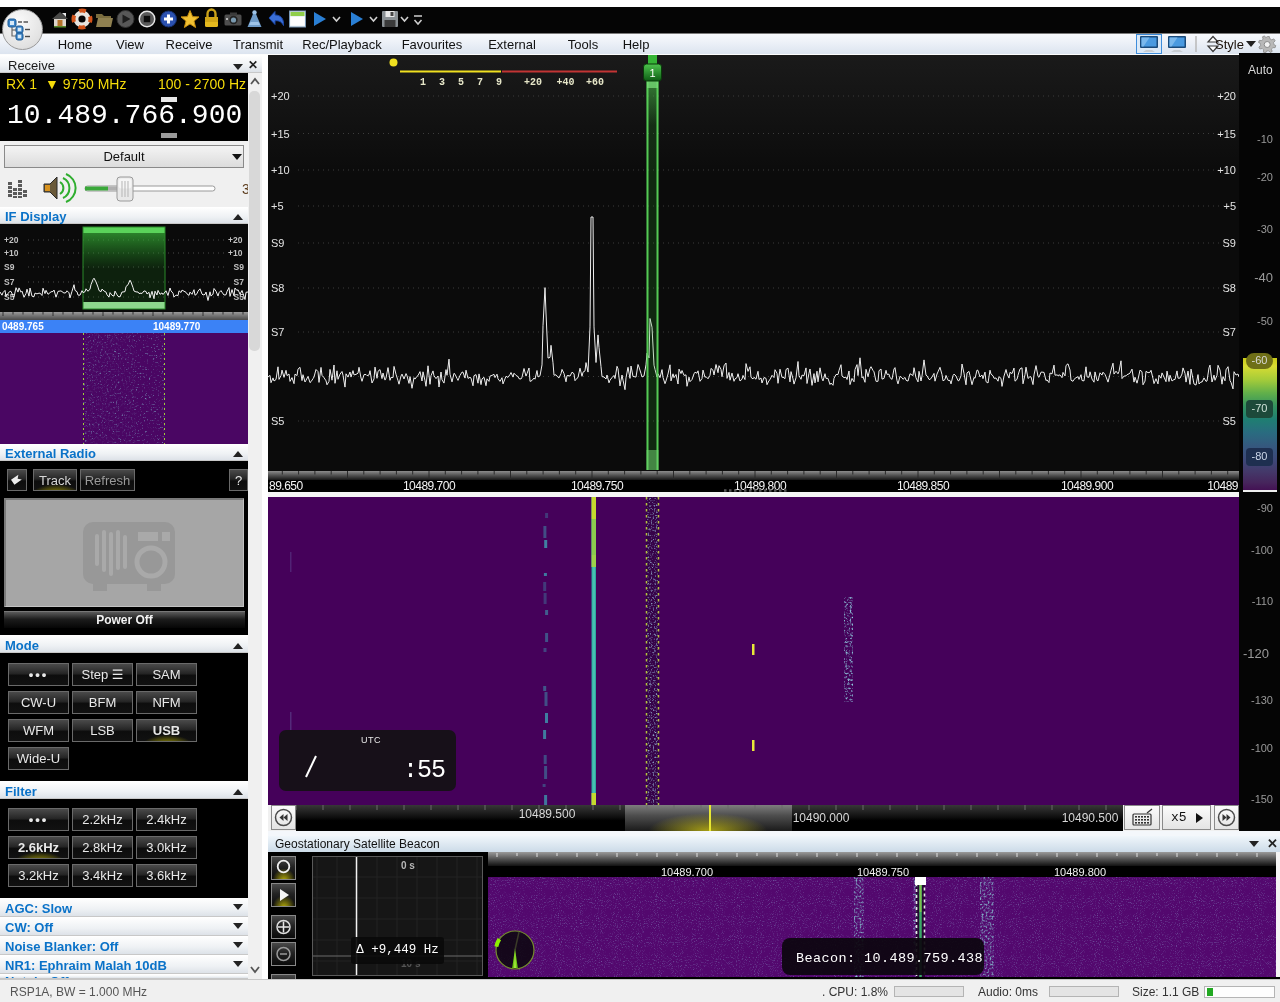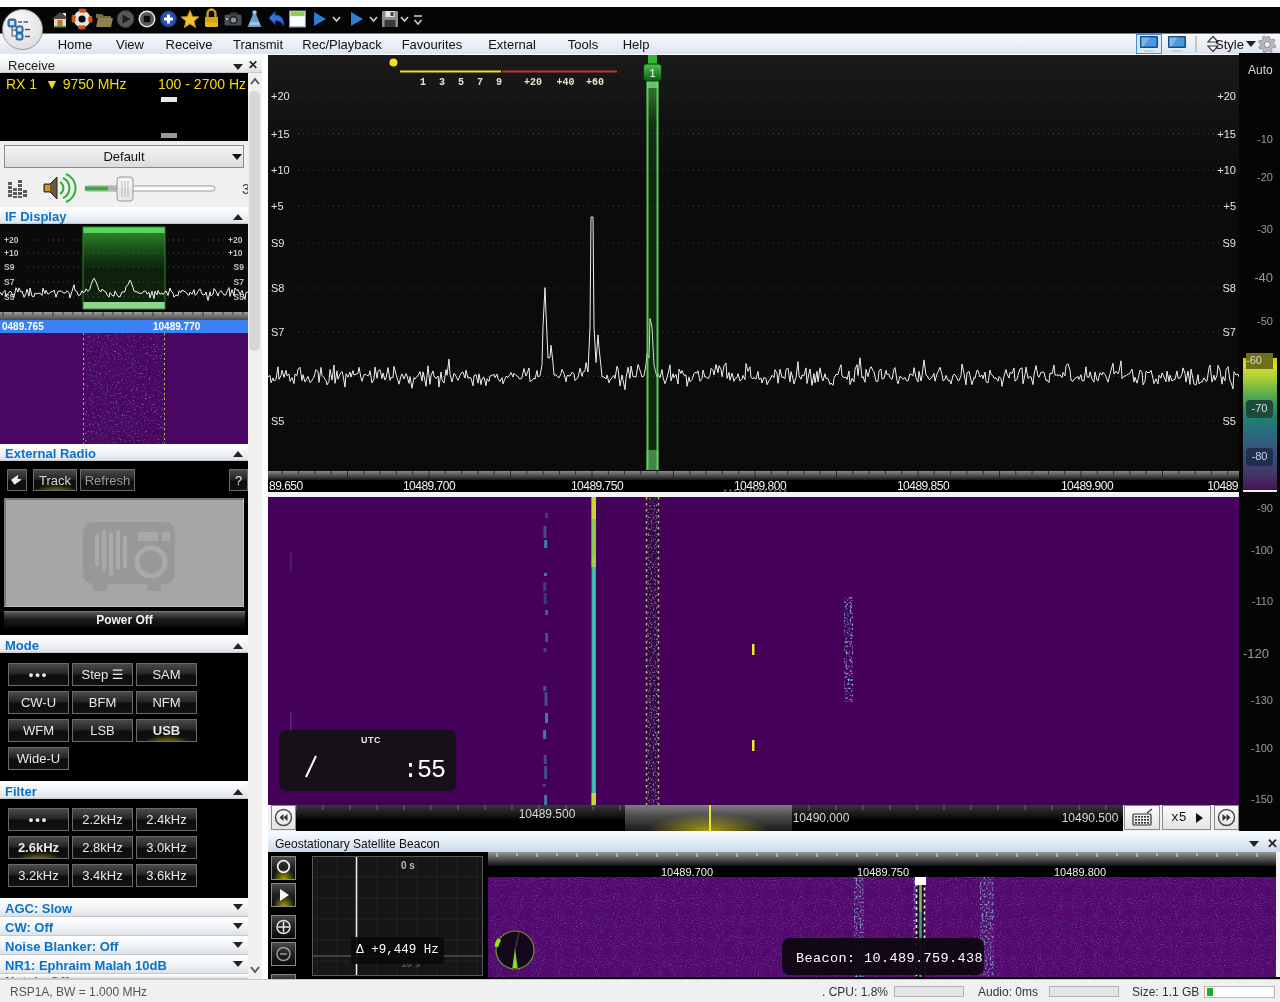--- a/index.html
+++ b/index.html
@@ -159,20 +159,21 @@
   </svg>
 <div class="abs" style="left:0;top:55px;width:262px;height:924px;background:#f0f0f0"></div>
 <div class="abs hdr" style="left:0;top:55px;width:262px;height:18px">
     <div class="abs" style="left:8px;top:2px;font-size:13px;color:#1a1a1a">Receive</div>
     <div class="dnarrow abs" style="left:233px;top:8px"></div>
     <div class="abs" style="left:248px;top:2px;font-size:12px;color:#222;font-weight:bold">✕</div>
   </div>
 <div class="abs" style="left:0;top:73px;width:248px;height:68px;background:#000">
     <div class="abs" style="left:6px;top:3px;font-size:14px;color:#f5dc0a">RX 1&nbsp;&nbsp;▼ 9750 MHz</div>
     <div class="abs" style="right:2px;top:3px;font-size:14px;color:#f5dc0a">100 - 2700 Hz</div>
+    <div class="abs mono" style="left:7px;top:27px;font-size:28px;color:#fff;white-space:nowrap">10.489.766.900</div>
     <div class="abs" style="left:161px;top:24px;width:16px;height:5px;background:#e8e8e8"></div>
     <div class="abs" style="left:161px;top:60px;width:16px;height:5px;background:#9a9a9a"></div>
   </div>
 <div class="abs" style="left:4px;top:145px;width:240px;height:23px;background:linear-gradient(#f4f4f4,#dcdcdc);border:1px solid #8a8a8a">
     <div class="abs" style="left:50%;top:3px;transform:translateX(-50%);font-size:13px;color:#111">Default</div>
     <div class="dnarrow abs" style="left:227px;top:8px;border-top-color:#111"></div>
   </div>
 <svg class="abs" style="left:0;top:168px" width="248" height="38" viewBox="0 0 248 38">
 <g fill="#5a5a5a">
 <rect x="8" y="14" width="4" height="3"></rect>
@@ -601,21 +602,21 @@
         <feComposite operator="in" in2="SourceGraphic"></feComposite>
       </filter>
       <filter id="wfspk2" x="0" y="0" width="100%" height="100%">
         <feTurbulence type="fractalNoise" baseFrequency="0.45" numOctaves="2" seed="23"></feTurbulence>
         <feColorMatrix type="matrix" values="0 0 0 0 0.28  0 0 0 0 0.62  0 0 0 0 0.75  2.8 0 0 0 -1.35"></feColorMatrix>
         <feComposite operator="in" in2="SourceGraphic"></feComposite>
       </filter>
     </defs>
   </svg>
 <div class="abs" style="left:279px;top:730px;width:177px;height:61px;background:#171019;border-radius:7px;">
-<div class="abs" style="left:82px;top:5px;font-size:9px;font-weight:bold;color:#e8e8e8;letter-spacing:0.5px">UTC</div>
+<div class="abs" style="left:82px;top:5px;font-size:9px;font-weight:normal;color:#e8e8e8;letter-spacing:0.5px">UTC</div>
     <svg class="abs" style="left:13px;top:11px" width="40" height="50" viewBox="0 0 40 50">
       <line x1="14" y1="36" x2="24" y2="15" stroke="#fff" stroke-width="2"></line>
     </svg>
 <div class="abs mono" style="left:124px;top:26px;font-size:25px;color:#fff;letter-spacing:-1px">:55</div>
 </div>
 <div class="abs" style="left:268px;top:805px;width:971px;height:26px;background:#f0f0f0">
     <div class="abs" style="left:3px;top:0px;width:25px;height:25px;background:linear-gradient(#fbfbfb,#e4e4e4);border:1px solid #8a8a8a"><svg width="23" height="23" viewBox="0 0 23 23">
         <circle cx="11.5" cy="11.5" r="8" fill="none" stroke="#4a4a4a" stroke-width="1.5"></circle>
         <polygon points="11.5,8 7.5,11.5 11.5,15" fill="#333"></polygon>
         <polygon points="15.5,8 11.5,11.5 15.5,15" fill="#333"></polygon>
@@ -704,21 +705,21 @@
     <div class="abs" style="left:0;top:262px;width:34px;text-align:right;font-size:11px;color:#9a9a9a">-50</div>
     <div class="abs" style="left:0;top:449px;width:34px;text-align:right;font-size:11px;color:#9a9a9a">-90</div>
     <div class="abs" style="left:0;top:491px;width:34px;text-align:right;font-size:11px;color:#9a9a9a">-100</div>
     <div class="abs" style="left:0;top:542px;width:34px;text-align:right;font-size:11px;color:#9a9a9a">-110</div>
     <div class="abs" style="left:0;top:593px;width:34px;text-align:center;font-size:13px;color:#9a9a9a">-120</div>
     <div class="abs" style="left:0;top:641px;width:34px;text-align:right;font-size:11px;color:#9a9a9a">-130</div>
     <div class="abs" style="left:0;top:689px;width:34px;text-align:right;font-size:11px;color:#9a9a9a">-100</div>
     <div class="abs" style="left:0;top:740px;width:34px;text-align:right;font-size:11px;color:#9a9a9a">-150</div>
     <div class="abs" style="left:4px;top:305px;width:34px;height:134px;background:linear-gradient(#c9cb18,#d8dc33 6%,#a6cc39 16%,#62b04a 26%,#33935f 36%,#1f7e72 46%,#2a6b80 56%,#35587e 66%,#3d4878 76%,#443869 85%,#46255c 93%,#430c52)"></div>
     <div class="abs" style="left:4px;top:437px;width:34px;height:2px;background:#f0f0f0"></div>
-    <div class="abs" style="left:7px;top:300px;width:27px;height:16px;background:#6f6f17;border-radius:0;text-align:left;font-size:11px;color:#d8d8d8;line-height:15px">-60</div>
+    <div class="abs" style="left:7px;top:300px;width:27px;height:16px;background:#6f6f17;border-radius:8px;text-align:center;font-size:11px;color:#d8d8d8;line-height:15px">-60</div>
     <div class="abs" style="left:7px;top:347px;width:27px;height:18px;background:#1d4a3a;border-radius:4px;text-align:center;font-size:11px;color:#cfe2d8;line-height:17px">-70</div>
     <div class="abs" style="left:7px;top:395px;width:27px;height:18px;background:#1e2f50;border-radius:4px;text-align:center;font-size:11px;color:#ccd6e8;line-height:17px">-80</div>
   </div>
 <div class="abs" style="left:268px;top:831px;width:1012px;height:5px;background:#f4f7fb"></div>
 <div class="abs" style="left:268px;top:836px;width:1012px;height:16px;background:linear-gradient(#f0f6fb,#ccdbe8)">
     <div class="abs" style="left:7px;top:1px;font-size:12px;color:#111">Geostationary Satellite Beacon</div>
     <div class="dnarrow abs" style="left:981px;top:5px"></div>
     <div class="abs" style="left:999px;top:0px;font-size:13px;color:#222;font-weight:bold">✕</div>
   </div>
 <div class="abs" style="left:268px;top:852px;width:1012px;height:127px;background:#000"></div>

